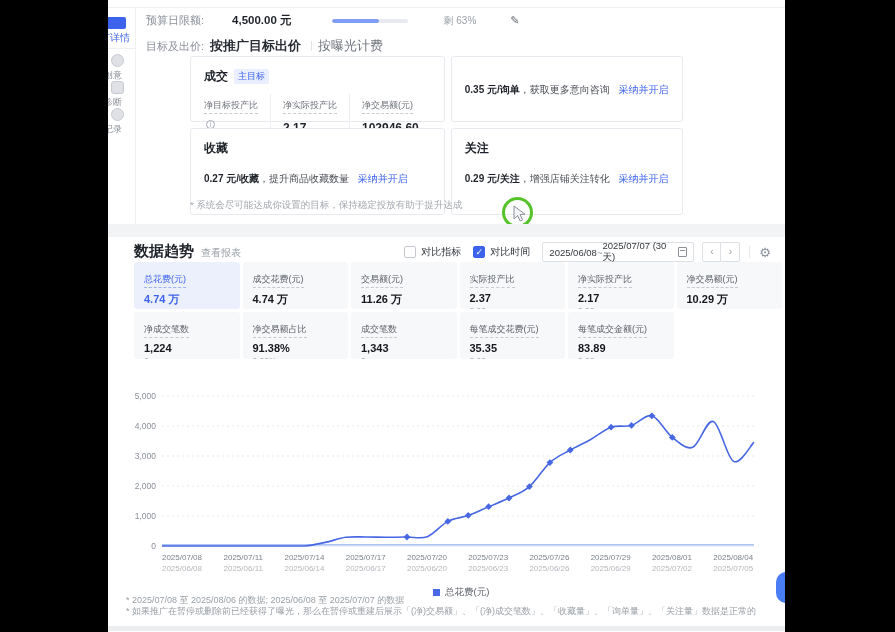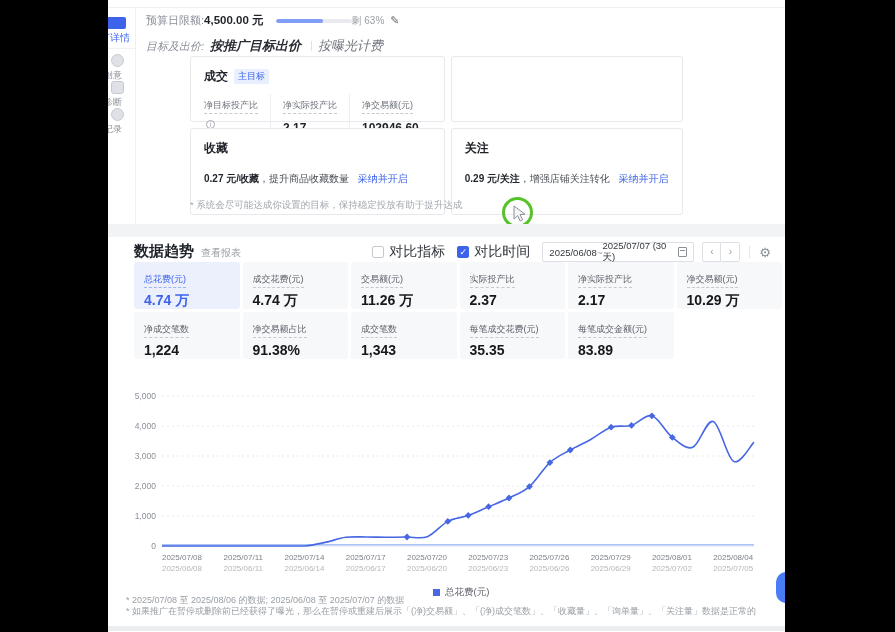--- a/index.html
+++ b/index.html
@@ -21,29 +21,29 @@
   .sb-item { position:absolute; left:0; width:46px; text-align:left; }
   .sb-icon { display:block; width:13px; height:13px; border-radius:50%;
              background:#dfe1e6; border:1px solid #c7cad1; margin-left:3px; }
   .sb-icon.square { border-radius:3px; }
   .sb-label { display:block; font-size:9px; color:#8a8f98; margin-left:-4px;
               white-space:nowrap; margin-top:2px; position:relative; }
   .sb-dot { position:absolute; right:2px; top:-2px; width:4px; height:4px;
             border-radius:50%; background:#f0342c; }
 
   
-  .budget-row { position:absolute; left:38px; top:13px; display:flex; align-items:center; }
+  .budget-row { position:absolute; left:38px; top:13px; display:flex; align-items:center;gap:28px; }
   .lbl { font-size:11px; color:#8a8f98; }
   .budget-val { font-size:11.5px; font-weight:bold; color:#1f2329; margin-left:0; }
   .progress { width:76px; height:4px; border-radius:2px; background:#e8eaef;
               margin-left:12px; overflow:hidden; }
   .progress > div { height:100%; background:#7f9df4; border-radius:2px; }
-  .remain { font-size:10px; color:#9aa0a6; }
+  .remain { font-size:10px; color:#9aa0a6; margin-left:8px; }
   .pencil { font-size:11px; color:#6b7077; margin-left:6px; cursor:pointer; }
-  .bid-row { position:absolute; left:38px; top:37px; display:flex; align-items:center;font-style:italic; }
+  .bid-row { position:absolute; left:38px; top:37px; display:flex; align-items:center; }
   .bid-tab { font-size:13px; margin-left:6px; cursor:pointer; }
   .bid-tab.active { color:#2a2e34; font-weight:bold; }
   .bid-tab.idle { color:#70757d; }
   .bid-sep { width:1px; height:10px; background:#e0e2e6; margin-left:10px; }
 
   
   .goal-grid { position:absolute; left:82px; top:56px; width:424px;
                display:grid; grid-template-columns:1fr 1fr; gap:6px; }
   .goal-card { background:#fff; border:1px solid #e7e9ee; border-radius:3px;
                padding:11px 13px; height:66px; }
@@ -79,21 +79,21 @@
   
   .trend-title { position:absolute; left:26px; top:242px; font-size:15px;
                  font-weight:bold; color:#1f2329; }
   .trend-report { position:absolute; left:93px; top:246px; font-size:10px; color:#9aa0a6; }
   .trend-controls { position:absolute; right:14px; top:242px; display:flex;
                     align-items:center; height:20px; }
   .cbx { width:12px; height:12px; border:1px solid #c6c9cf; border-radius:2px;
          background:#fff; margin-right:5px; flex:none; }
   .cbx.checked { background:#3d63ec; border-color:#3d63ec; color:#fff; font-size:9px;
                  line-height:11px; text-align:center; }
-  .cbx-label { font-size:14px; color:#33373d; margin-right:12px; }
+  .cbx-label { font-size:10px; color:#33373d; margin-right:12px; }
   .datebox { width:152px; height:20px; border:1px solid #dcdfe4; border-radius:2px;
              display:flex; align-items:center; padding:0 6px; font-size:9.5px;
              color:#33373d; justify-content:space-between; }
   .date-sep { color:#9aa0a6; }
   .cal-icon { width:10px; height:10px; border:1px solid #8a8f98; border-radius:1px;
               position:relative; }
   .cal-icon::before { content:""; position:absolute; left:1px; right:1px; top:2px;
                       border-top:1px solid #8a8f98; }
   .pager { display:flex; margin-left:8px; }
   .pager button { width:19px; height:20px; border:1px solid #dcdfe4; background:#fff;
@@ -103,21 +103,21 @@
   .ctl-sep { width:1px; height:12px; background:#e4e6ea; margin:0 9px; }
   .gear { font-size:13px; color:#8a8f98; cursor:pointer; }
 
   
   .metric-grid { position:absolute; left:26px; top:262px; width:648px;
                  display:grid; grid-template-columns:repeat(6,1fr); gap:3px; }
   .tile { background:#f7f8fa; border-radius:3px; height:47px; padding:6px 10px;
           cursor:pointer; overflow:hidden; }
   .tile .t-label { font-size:9px; color:#5a5e66; border-bottom:1px dashed #c6c9cf;
                    display:inline-block; padding-bottom:1px; white-space:nowrap; }
-  .tile .t-value { font-size:14px; font-weight:bold; color:#16181c; margin-top:4px; }
+  .tile .t-value { font-size:11px; font-weight:bold; color:#16181c; margin-top:4px; }
   .tile .t-sub { font-size:8.5px; color:#a6abb2; margin-top:2px; }
   .tile.selected { background:#ebf0fc; }
   .tile.selected .t-label { color:#3d63ec; border-color:#9db4f0; }
   .tile.selected .t-value { color:#3d63ec; }
 
   
   .chart-wrap { position:absolute; left:16px; top:386px; width:650px; height:202px; }
   .chart-wrap svg { overflow:visible; }
   .legend { position:absolute; left:325px; top:586px; display:flex; align-items:center; }
   .legend-swatch { width:7px; height:7px; background:#4767e3; margin-right:5px; }
@@ -193,20 +193,24 @@
             <div class="gc-stat-val">2.17</div>
           </div>
           <div class="gc-stat">
             <span class="gc-stat-label">净交易额(元)</span>
             <div class="gc-stat-val">102946.60</div>
           </div>
         </div>
       </div>
 
       <div class="goal-card">
+        <div class="gc-desc">
+          <span class="gc-price">0.35 元/询单</span><span>，获取更多意向咨询</span>
+          <span class="link gc-link">采纳并开启</span>
+        </div>
       </div>
 
       <div class="goal-card tall">
         <div class="gc-title-row">
             <span class="gc-title">收藏</span>
           </div>
         <div class="gc-desc">
           <span class="gc-price">0.27 元/收藏</span><span>，提升商品收藏数量</span>
           <span class="link gc-link">采纳并开启</span>
         </div>

